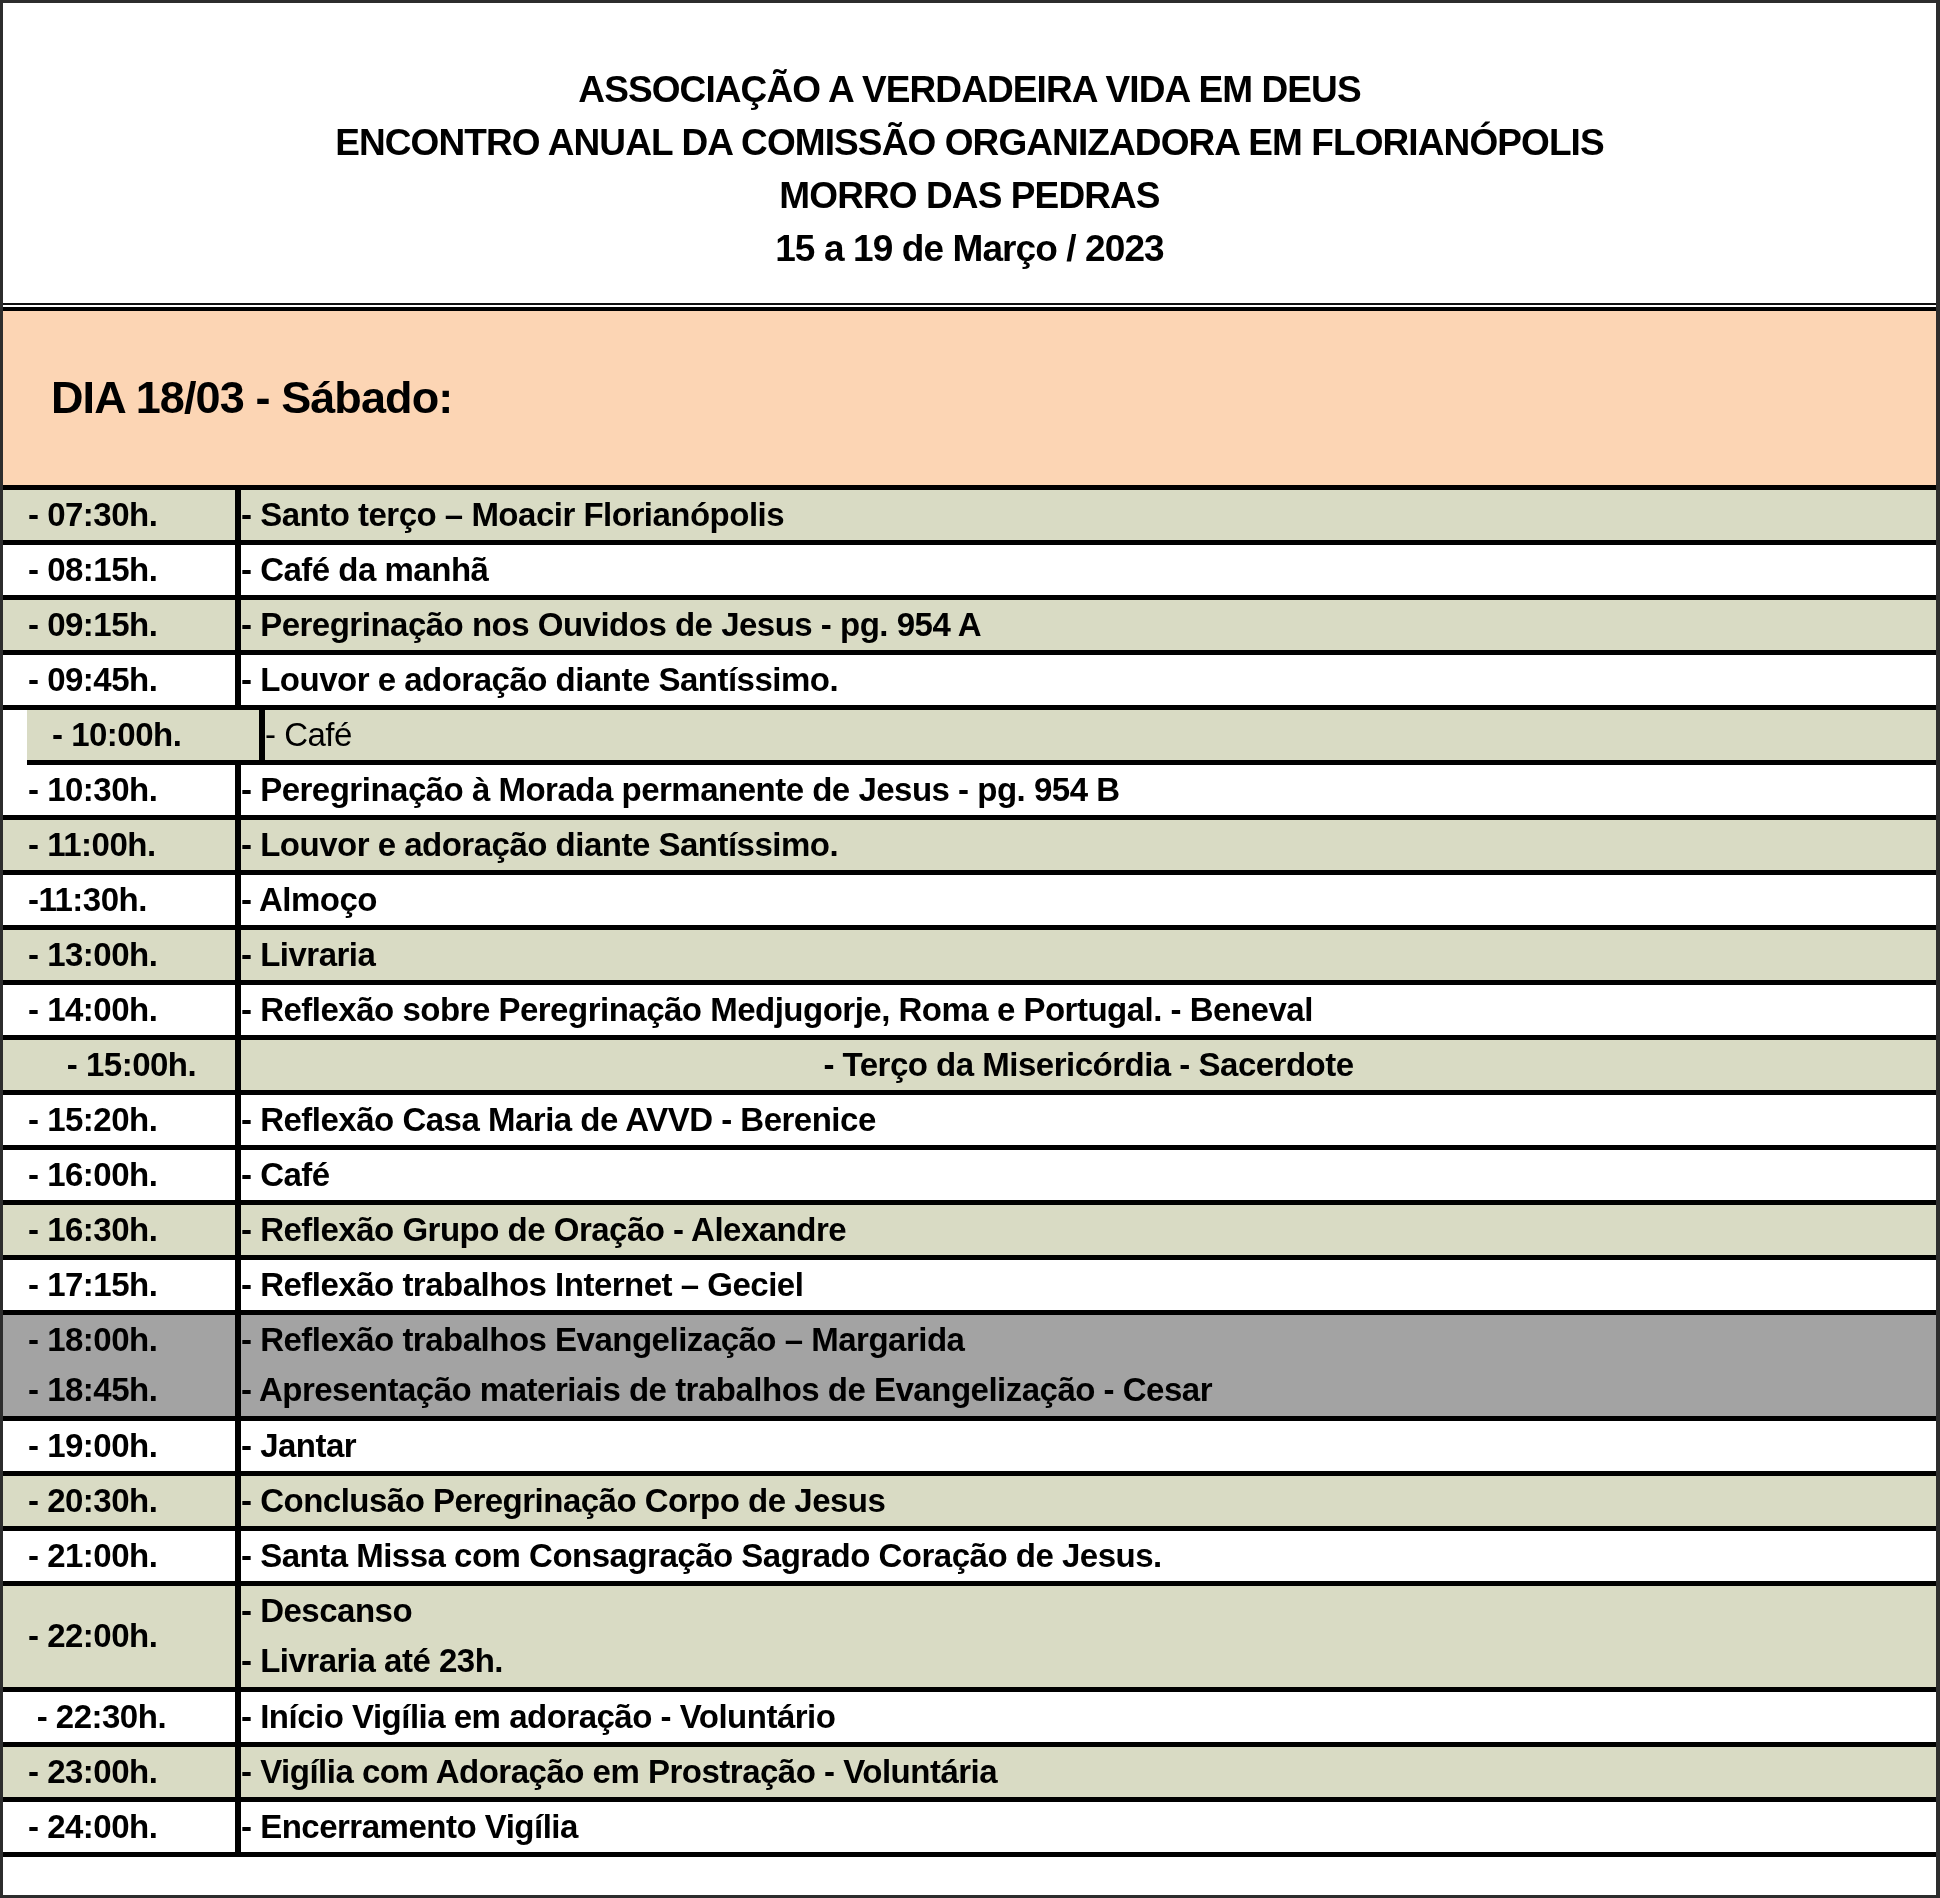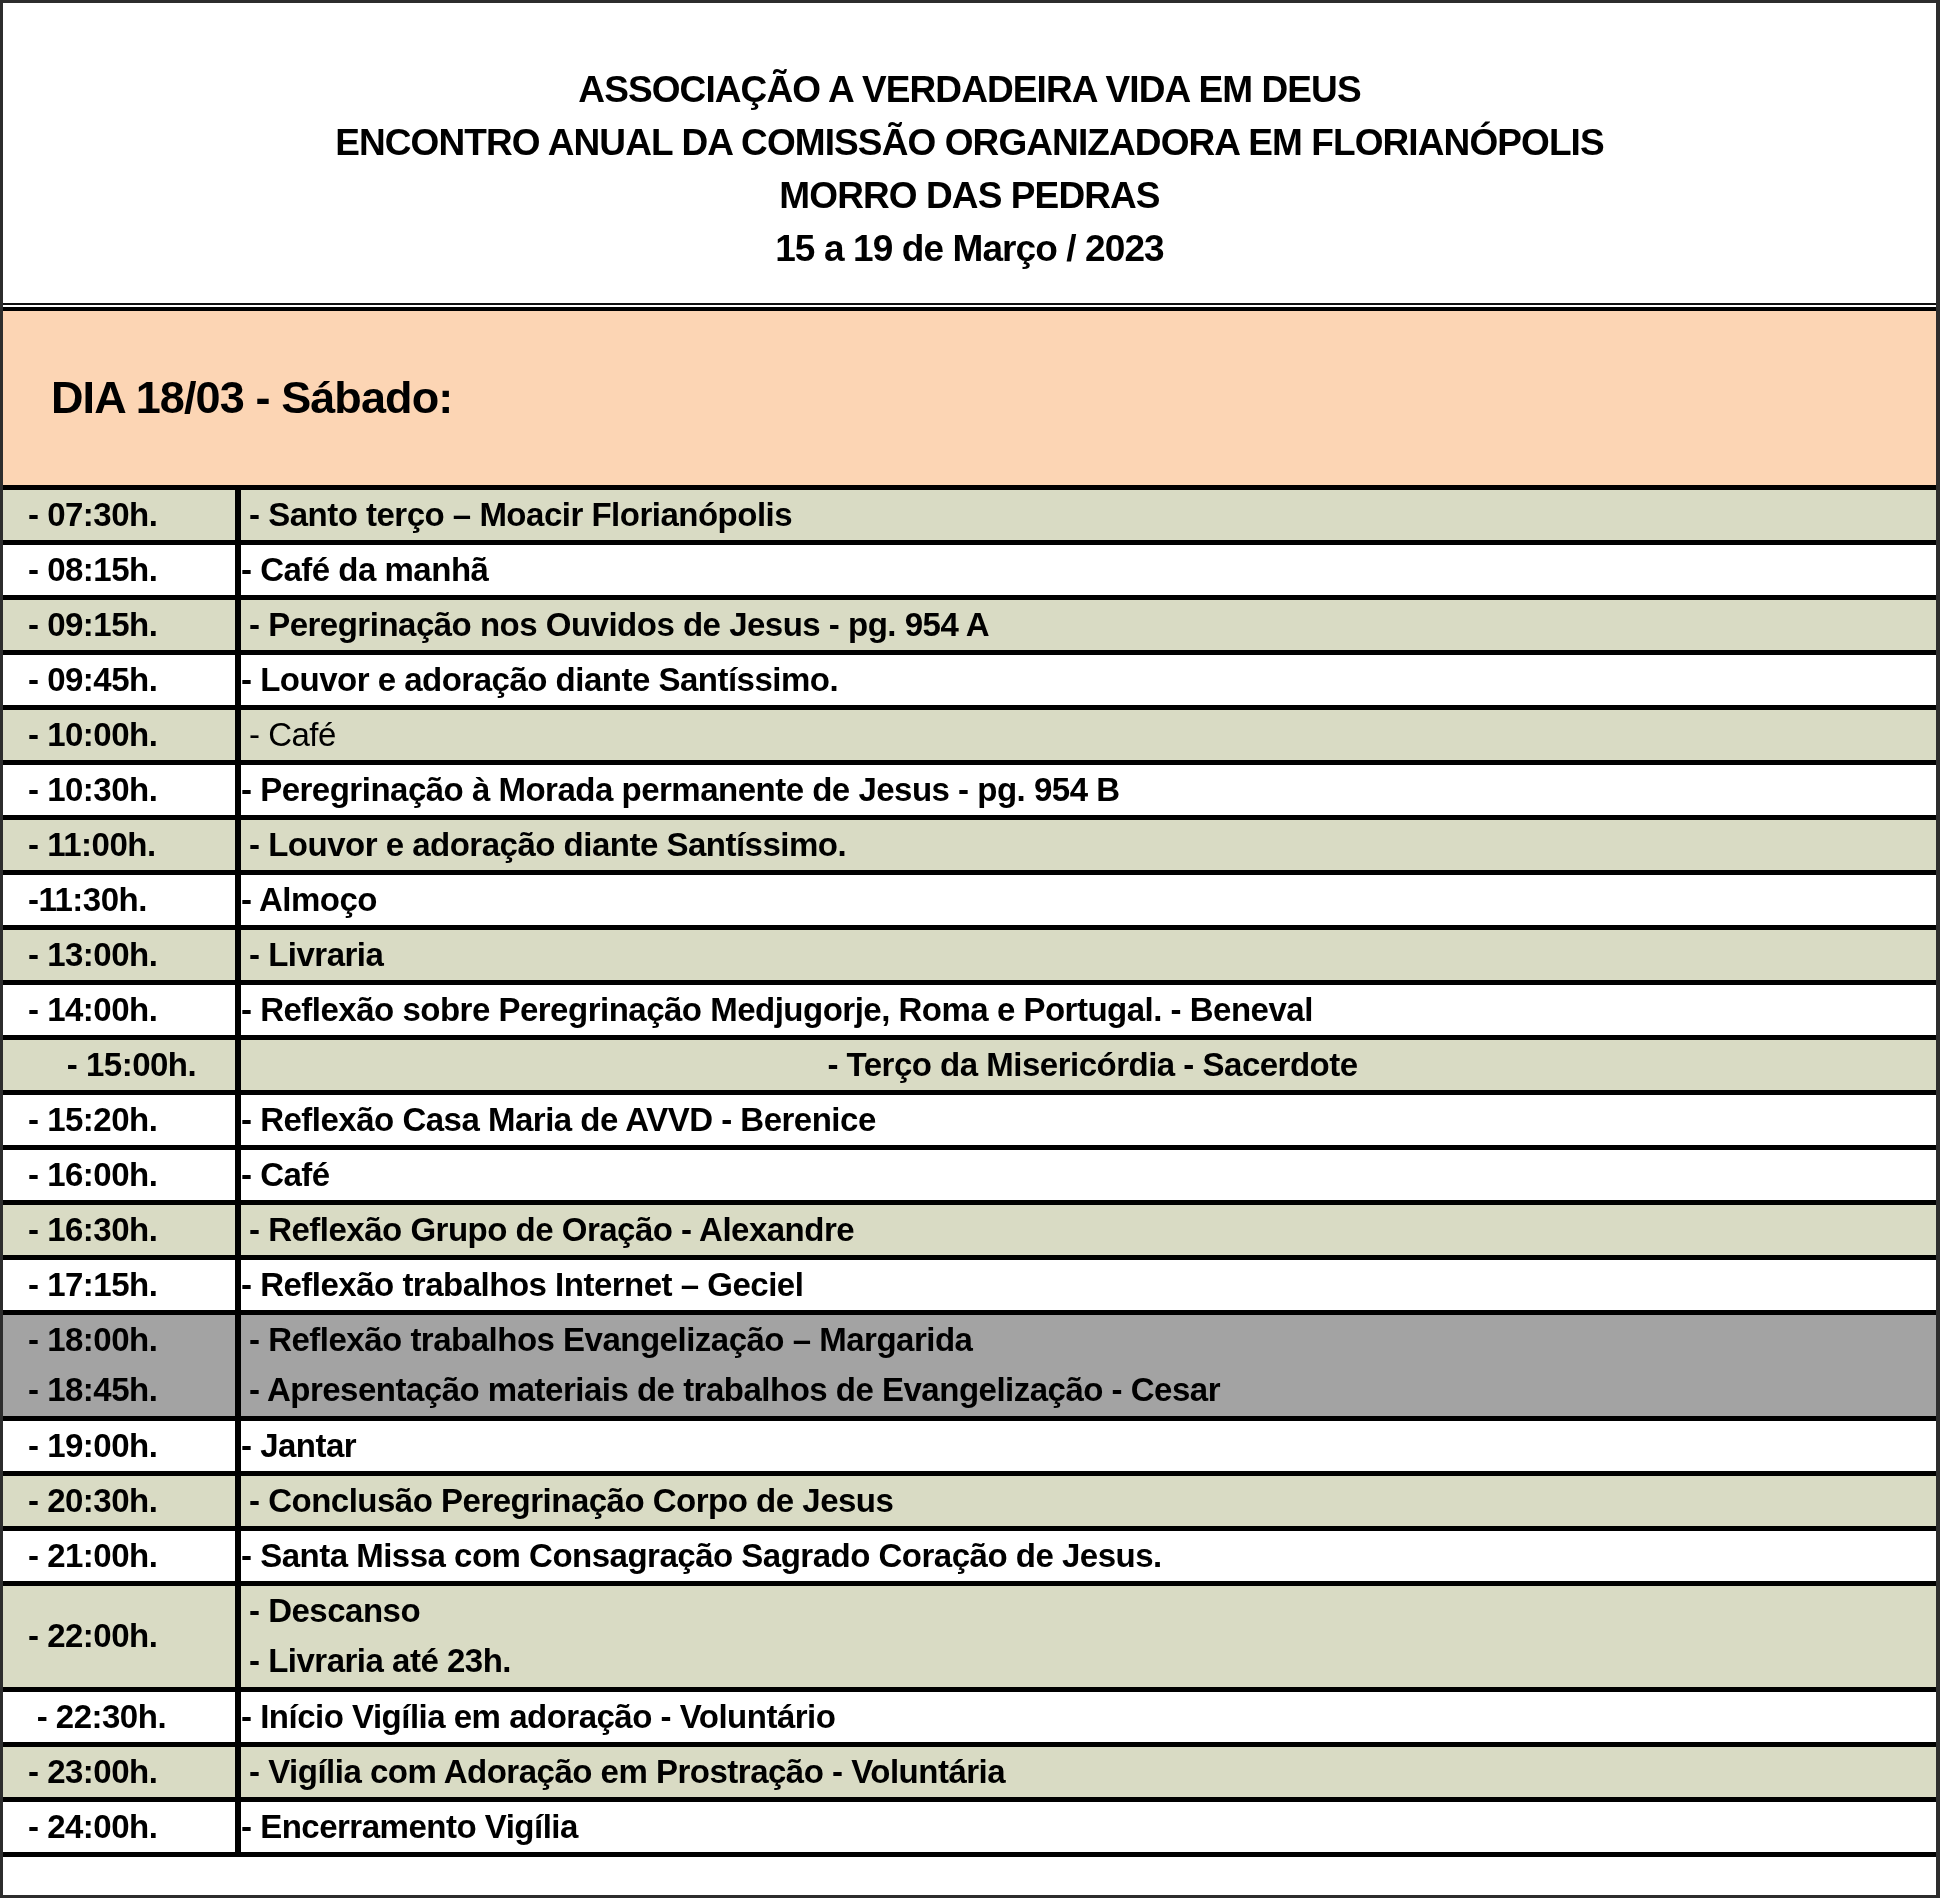--- a/index.html
+++ b/index.html
@@ -50,21 +50,21 @@
     white-space: pre;
   }
   .schedule { width: 100%; }
   .row {
     display: flex;
     min-height: 54px;
     border-bottom: 5.5px solid #000;
     background: #ffffff;
   }
   .row.double { min-height: 106px; }
-  .row.shaded { background: #D9DBC4; gap: 8px; }
+  .row.shaded { background: #D9DBC4; }
   .cell-time {
     width: 238px;
     border-right: 6.5px solid #000;
     display: flex;
     flex-direction: column;
     justify-content: center;
     padding-left: 25px;
     flex-shrink: 0;
   }
   .cell-act {
@@ -126,21 +126,21 @@
         </div>
       </div>
       <div class="row">
         <div class="cell-time">
           <div class="txt">- 09:45h.</div>
         </div>
         <div class="cell-act">
           <div class="txt">- Louvor e adoração diante Santíssimo.</div>
         </div>
       </div>
-      <div class="row shaded regular" style="background: rgb(217, 219, 196);">
+      <div class="row shaded regular" style="background: rgb(217, 219, 196); margin-left: 24px;">
         <div class="cell-time">
           <div class="txt">- 10:00h.</div>
         </div>
         <div class="cell-act">
           <div class="txt">- Café</div>
         </div>
       </div>
       <div class="row">
         <div class="cell-time">
           <div class="txt">- 10:30h.</div>

